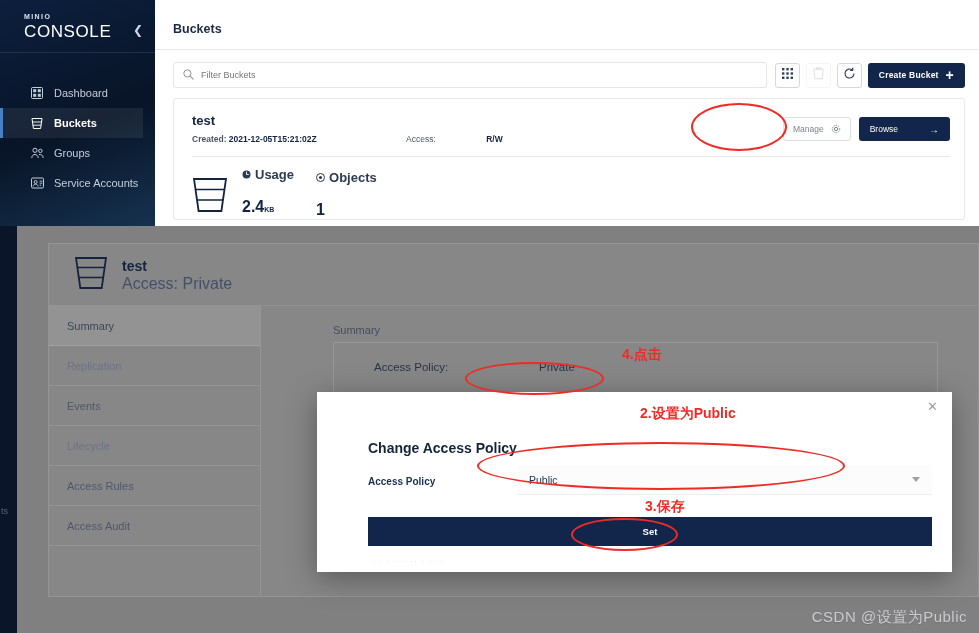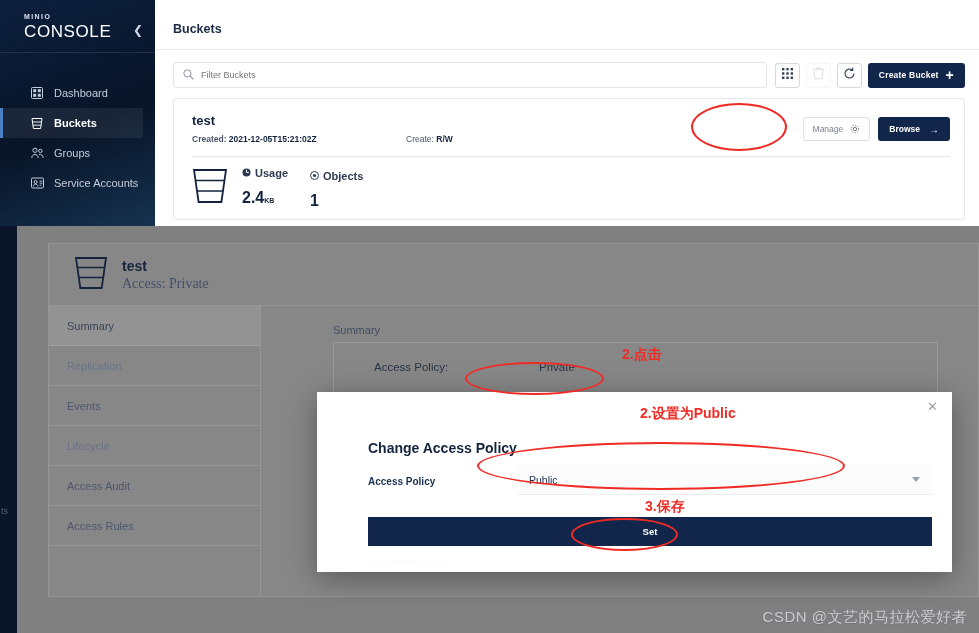--- a/index.html
+++ b/index.html
@@ -109,46 +109,46 @@
   }
   .mc-bk-created {
     position: absolute; left: 18px; top: 35px;
     font-size: 8.5px; font-weight: 700; color: #4a5466;
   }
   .mc-bk-created b { color: #12243f; }
   .mc-bk-access {
     position: absolute; left: 232px; top: 35px;
     font-size: 8.5px; color: #4a5466;
   }
-  .mc-bk-access b { color: #12243f; }
+  .mc-bk-access b { color: #12243f; margin-left: 48px; }
   .mc-bk-btns {
     position: absolute; right: 14px; top: 18px; display: flex; align-items: center;
   }
   .mc-manage {
     height: 24px; border: 1px solid #dcdfe5; border-radius: 3px; background: #fff;
     font-size: 8.5px; color: #7a8290; display: flex; align-items: center;
     padding: 0 9px; margin-right: 8px; cursor: pointer;
   }
   .mc-manage .gear { margin-left: 7px; display: flex; }
   .mc-browse {
     height: 24px; background: #11264a; color: #fff; border-radius: 3px;
-    font-size: 8.5px; font-weight: 700; display: flex; align-items: center;
-    padding: 0 11px; cursor: pointer;
+    font-size: 8.5px; font-weight: 400; display: flex; align-items: center;
+    padding: 0 11px; cursor: pointer; gap: 22px;
   }
   .mc-browse .arrow { margin-left: 9px; font-size: 10px; }
   .mc-bk-sep {
     position: absolute; left: 18px; right: 14px; top: 57px; height: 1px;
     background: #e6e8ec;
   }
   .mc-stats { position: absolute; left: 18px; top: 68px; display: flex; align-items: flex-end; }
   .mc-stat-ico { margin-right: 14px; }
   .mc-stat { margin-right: 22px; }
   .mc-stat-hd {
-    display: flex; align-items: center; font-size: 11px; font-weight: 700;
-    color: #2c3a52; margin-bottom: 10px;
+    display: flex; align-items: center; font-size: 13px; font-weight: 700;
+    color: #2c3a52; margin-bottom: 16px;
   }
   .mc-stat-hd svg { margin-right: 4px; }
   .mc-stat-val { font-size: 16px; font-weight: 700; color: #12243f; line-height: 17px; }
   .mc-stat-val sub { font-size: 7px; font-weight: 700; vertical-align: baseline; }
 
   
   #bottom-shot {
     position: absolute; left: 0; top: 226px; width: 979px; height: 407px;
     background: #808080; overflow: hidden;
   }
@@ -168,21 +168,21 @@
     background: rgba(255,255,255,0.06);
     border: 1px solid rgba(255,255,255,0.12);
   }
   .bd-bk-head {
     position: absolute; left: 0; top: 0; right: 0; height: 62px;
     display: flex; align-items: center; padding-left: 25px;
     border-bottom: 1px solid rgba(255,255,255,0.10);
   }
   .bd-bk-ico { margin-right: 14px; }
   .bd-bk-name { font-size: 14px; font-weight: 700; color: #15243d; line-height: 17px; }
-  .bd-bk-sub { font-size: 14px; color: #44506a; line-height: 16px; margin-top: 1px; font-family: Liberation Serif, serif; }
+  .bd-bk-sub { font-size: 16px; color: #44506a; line-height: 16px; margin-top: 1px; }
 
   .bd-tabs {
     position: absolute; left: 0; top: 62px; width: 212px; bottom: 0;
     border-right: 1px solid rgba(255,255,255,0.12);
   }
   .bd-tab {
     height: 40px; display: flex; align-items: center; padding-left: 18px;
     font-size: 11px; color: #4e586c; cursor: pointer;
     border-bottom: 1px solid rgba(255,255,255,0.12);
   }
@@ -385,21 +385,21 @@
           </div>
         </div>
 
         <div class="mc-bucket-card">
           <div class="mc-bk-name">test</div>
           <div class="mc-bk-created">
             <span>Created:</span>
             <b>2021-12-05T15:21:02Z</b>
           </div>
           <div class="mc-bk-access">
-            <span>Create:</span>
+            <span>Access:</span>
             <b>R/W</b>
           </div>
 
           <div class="mc-bk-btns">
             <div class="mc-manage">
               <span>Manage</span>
               <span class="gear">
                 <svg width="10" height="10" viewBox="0 0 10 10">
                     <circle cx="5" cy="5" r="1.7" fill="none" stroke="#7a8290"></circle>
                     <circle cx="5" cy="5" r="3.7" fill="none" stroke="#7a8290" stroke-dasharray="1.3 1.1"></circle>
@@ -486,24 +486,24 @@
           <div class="bd-tab dim">
             <span>Replication</span>
           </div>
           <div class="bd-tab">
             <span>Events</span>
           </div>
           <div class="bd-tab dim">
             <span>Lifecycle</span>
           </div>
           <div class="bd-tab">
+            <span>Access Rules</span>
+          </div>
+          <div class="bd-tab">
             <span>Access Audit</span>
-          </div>
-          <div class="bd-tab">
-            <span>Access Rules</span>
           </div>
         </div>
 
         <div class="bd-detail">
           <div class="bd-detail-title">Summary</div>
           <div class="bd-detail-box">
             <div class="bd-ap-label">Access Policy:</div>
             <div class="bd-ap-value">Private</div>
           </div>
         </div>
@@ -517,24 +517,24 @@
           <span class="modal-select-val">Public</span>
           <span class="modal-select-caret"></span>
         </div>
         <div class="modal-set">
           <span>Set</span>
         </div>
         <div class="modal-ghost-text">· · ·  ···  ·· · ·· ·</div>
       </div>
 
       <div class="ellipse" style="left:448px; top:136px; width:139px; height:33px;"></div>
-      <div class="note" style="left:605px; top:120px;">2.点击</div>
+      <div class="note" style="left:605px; top:120px;">4.点击</div>
 
       <div class="ellipse" style="left:460px; top:216px; width:368px; height:48px;"></div>
       <div class="note" style="left:623px; top:179px;">2.设置为Public</div>
 
       <div class="ellipse" style="left:554px; top:292px; width:107px; height:33px;"></div>
       <div class="note" style="left:628px; top:272px;">3.保存</div>
     </div>
 
-    <div class="watermark">CSDN @文艺的马拉松爱好者</div>
+    <div class="watermark">CSDN @设置为Public</div>
   </div>
 </div>
 
 </body></html>

